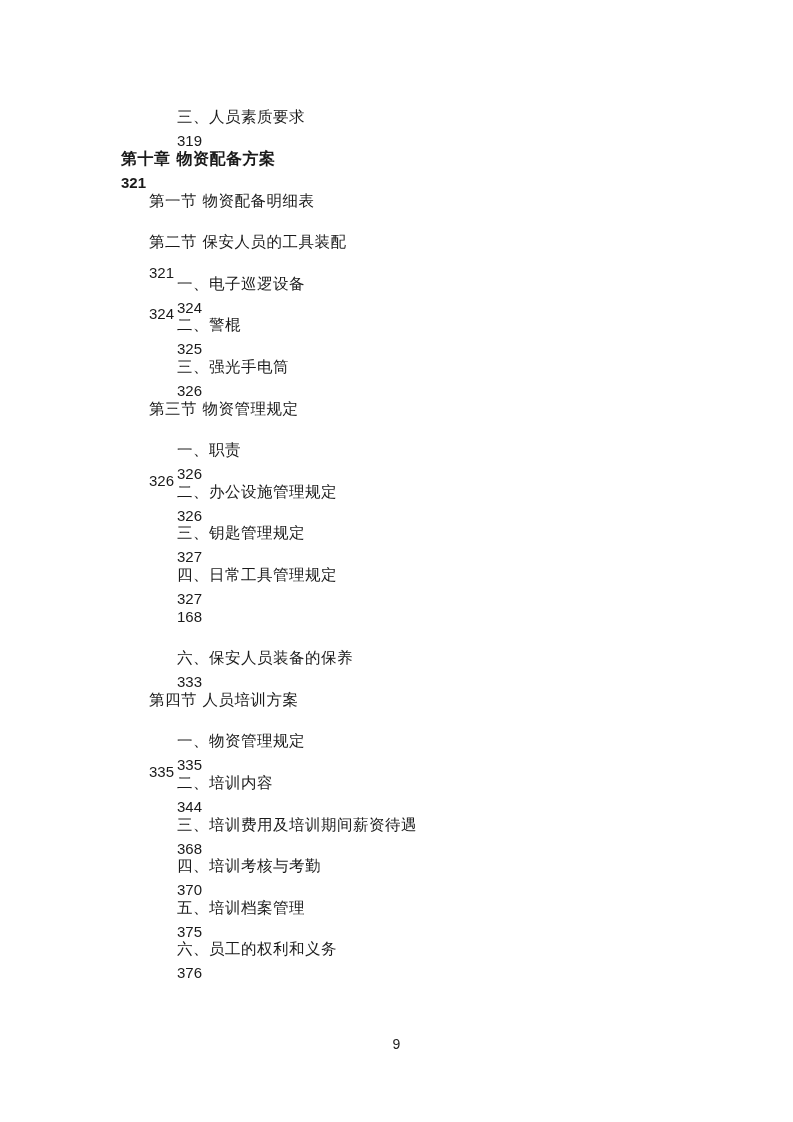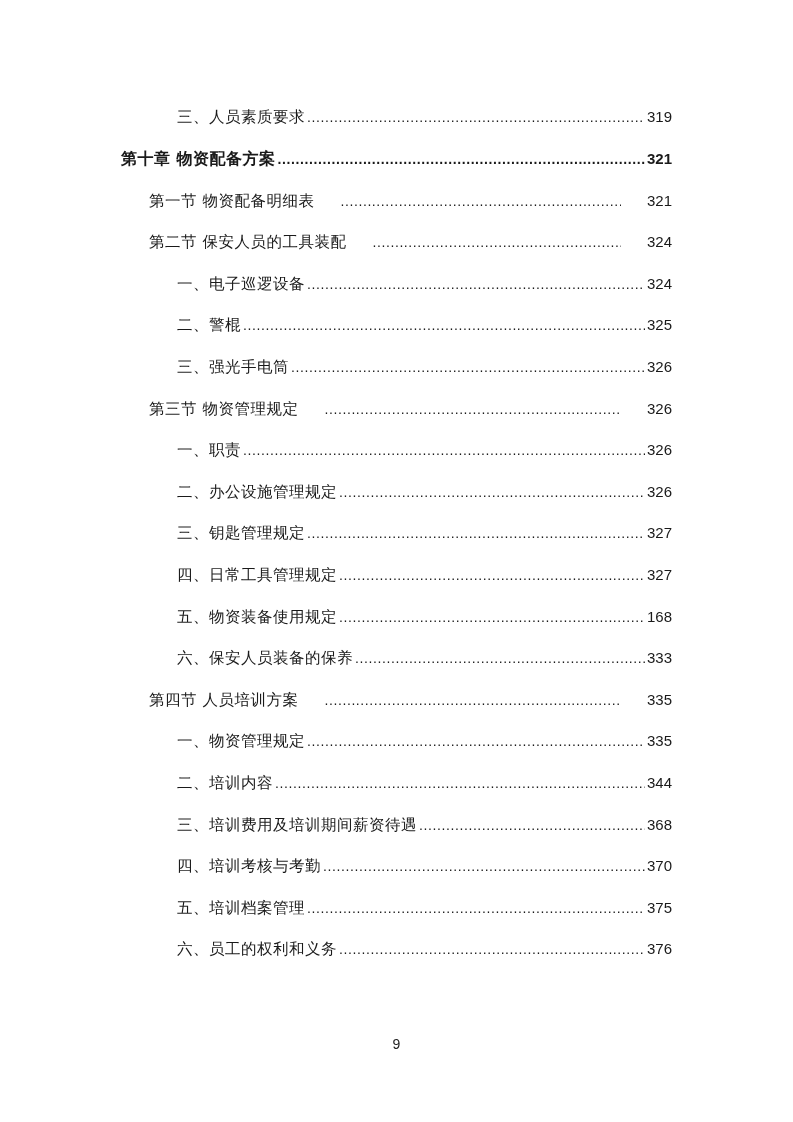--- a/index.html
+++ b/index.html
@@ -19,24 +19,25 @@
       position: absolute;
       left: 0;
       top: 105px;
       width: 793px;
     }
     .toc-row {
       position: absolute;
       right: 121px;
       height: 24px;
       display: flex;
-      align-items: flex-end;
+      align-items: flex-start;
       font-size: 15.5px;
       line-height: 24px;
       white-space: nowrap;
+      flex-direction: column;
     }
     .toc-row.level-1 { left: 121px; font-weight: bold; font-size: 16px; }
     .toc-row.level-2 { left: 149px; gap: 24px; }
     .toc-row.level-3 { left: 177px; }
     .toc-title {
       flex: 0 0 auto;
       letter-spacing: 0.5px;
     }
     .toc-dots {
       flex: 1 1 auto;
@@ -131,21 +132,20 @@
     <span class="toc-title">三、钥匙管理规定</span>
     <span class="toc-dots"></span>
     <span class="toc-page">327</span>
   </div>
   <div class="toc-row level-3" style="top:458px">
     <span class="toc-title">四、日常工具管理规定</span>
     <span class="toc-dots"></span>
     <span class="toc-page">327</span>
   </div>
   <div class="toc-row level-3" style="top:500px">
-    <span class="toc-title">五、物资装备使用规定</span>
     <span class="toc-dots"></span>
     <span class="toc-page">168</span>
   </div>
   <div class="toc-row level-3" style="top:541px">
     <span class="toc-title">六、保安人员装备的保养</span>
     <span class="toc-dots"></span>
     <span class="toc-page">333</span>
   </div>
   <div class="toc-row level-2" style="top:583px">
     <span class="toc-title">第四节  人员培训方案</span>

